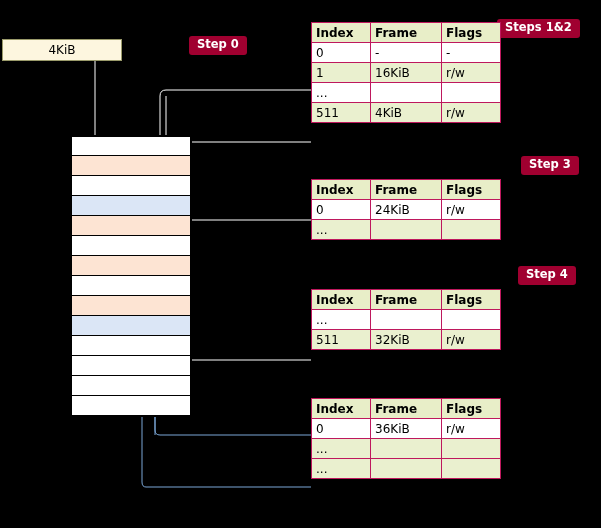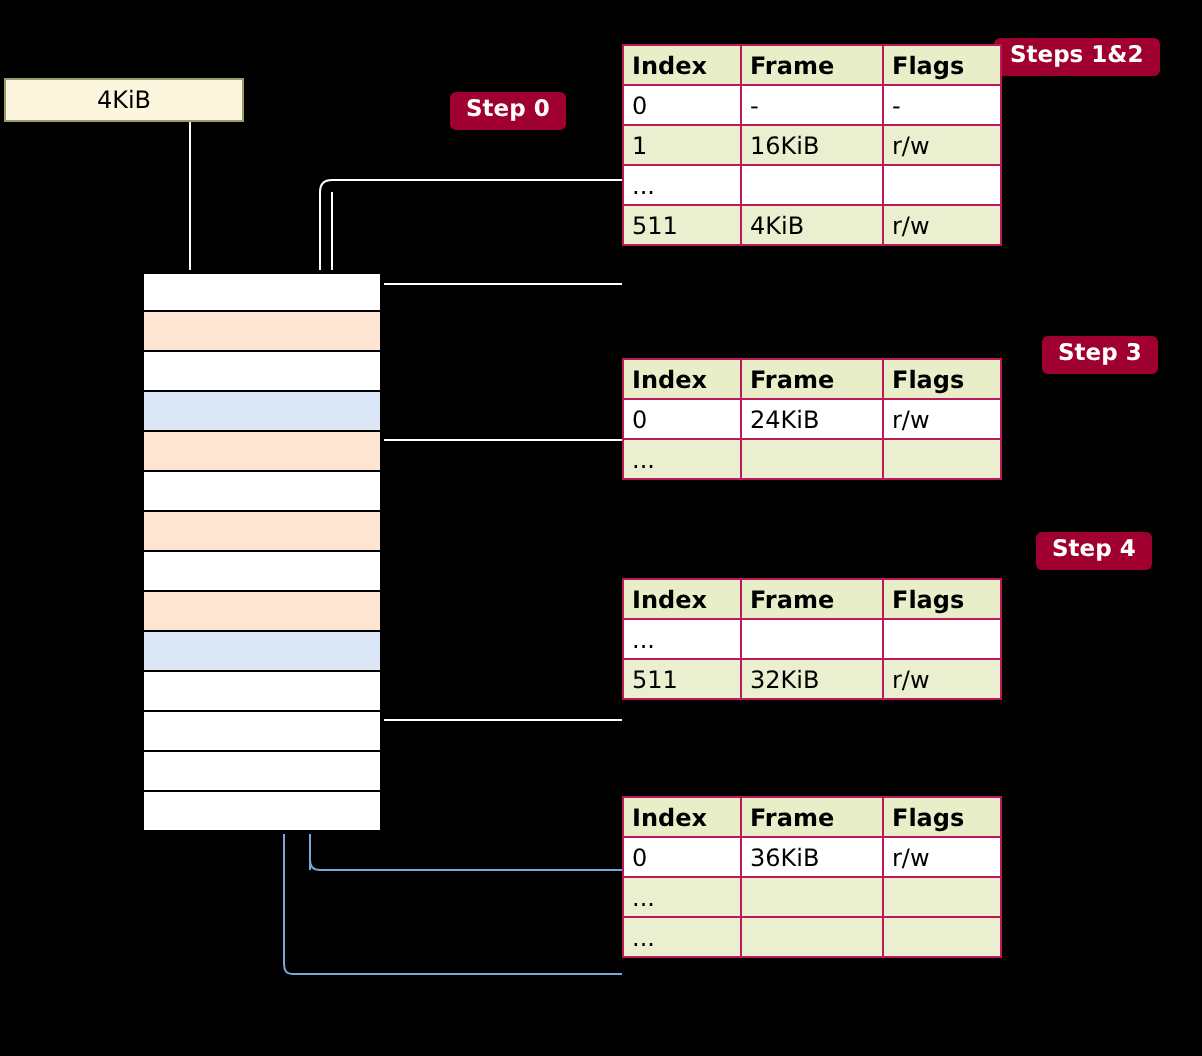--- a/index.html
+++ b/index.html
@@ -68,23 +68,23 @@
   <path d="M155 326 l-4 8 l8 0 z" fill="#7aa6d6"></path>
 
   <path d="M311 435 L160 435" stroke="#7aa6d6" stroke-width="1" fill="none"></path>
   <path d="M160 435 Q155 435 155 430 L155 335" stroke="#7aa6d6" stroke-width="1" fill="none"></path>
   <path d="M311 487 L146 487" stroke="#7aa6d6" stroke-width="1" fill="none"></path>
   <path d="M146 487 Q142 487 142 482 L142 265" stroke="#7aa6d6" stroke-width="1" fill="none"></path>
 </svg>
 
 <div class="pagebox" style="left:2px;top:39px;width:118px;height:20px;">4KiB</div>
 
-<div class="badge" style="left:189px;top:46px;margin-left:36px;">Step 0</div>
+<div class="badge" style="left:189px;top:36px;">Step 0</div>
 <div class="badge" style="left:497px;top:19px;">Steps 1&amp;2</div>
-<div class="badge" style="left:521px;top:168px;">Step 3</div>
+<div class="badge" style="left:521px;top:156px;">Step 3</div>
 <div class="badge" style="left:518px;top:266px;">Step 4</div>
 
 <div class="memcol">
   <div class="memrow mem-white" style="top:0px;"></div>
   <div class="memrow mem-peach" style="top:20px;"></div>
   <div class="memrow mem-white" style="top:40px;"></div>
   <div class="memrow mem-blue" style="top:60px;"></div>
   <div class="memrow mem-peach" style="top:80px;"></div>
   <div class="memrow mem-white" style="top:100px;"></div>
   <div class="memrow mem-peach" style="top:120px;"></div>

